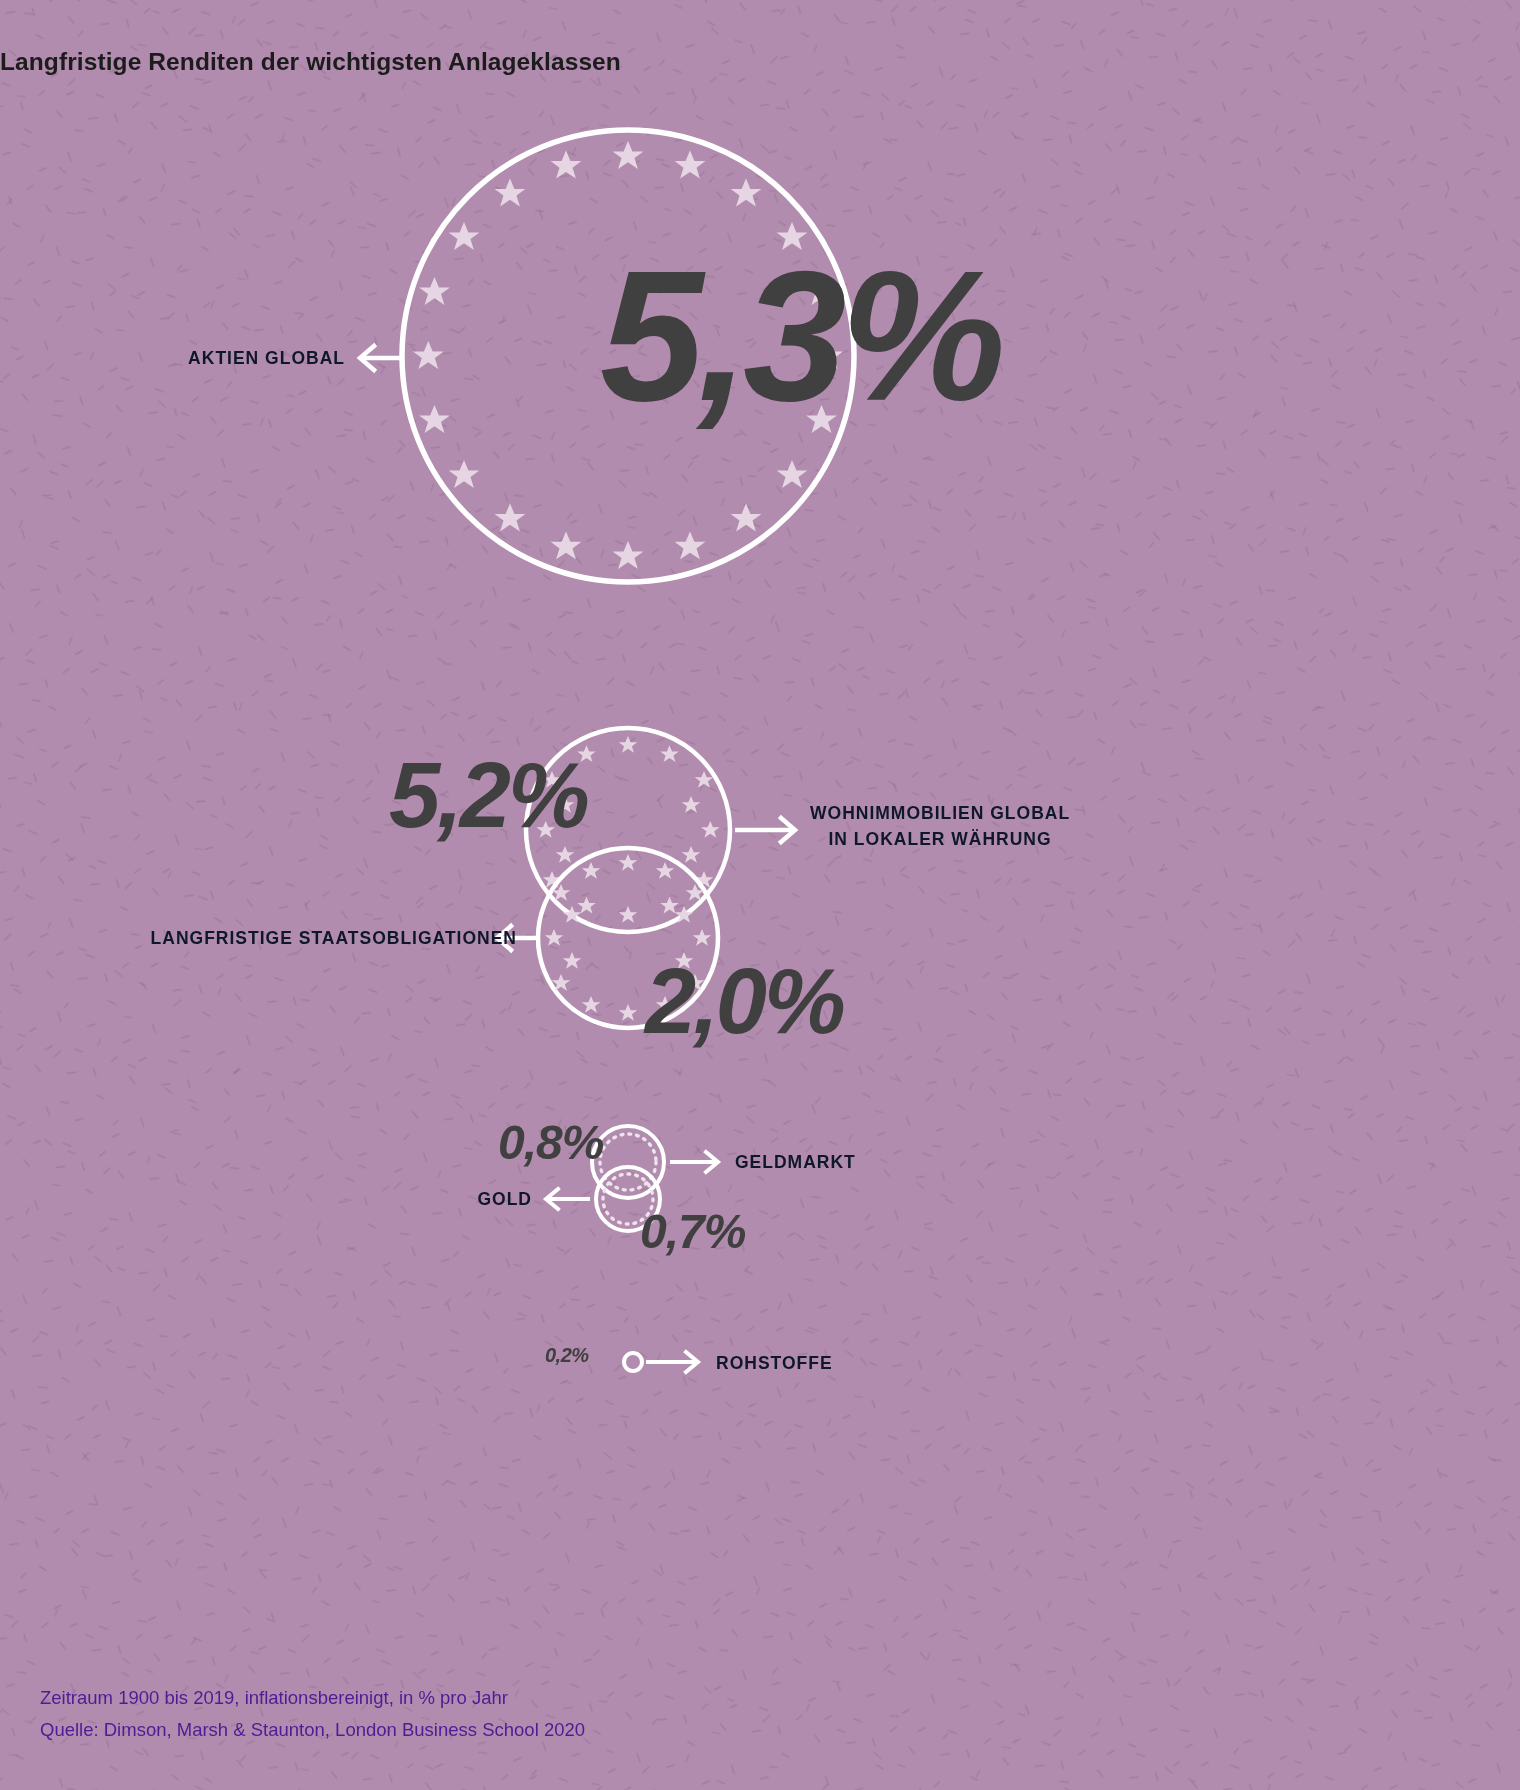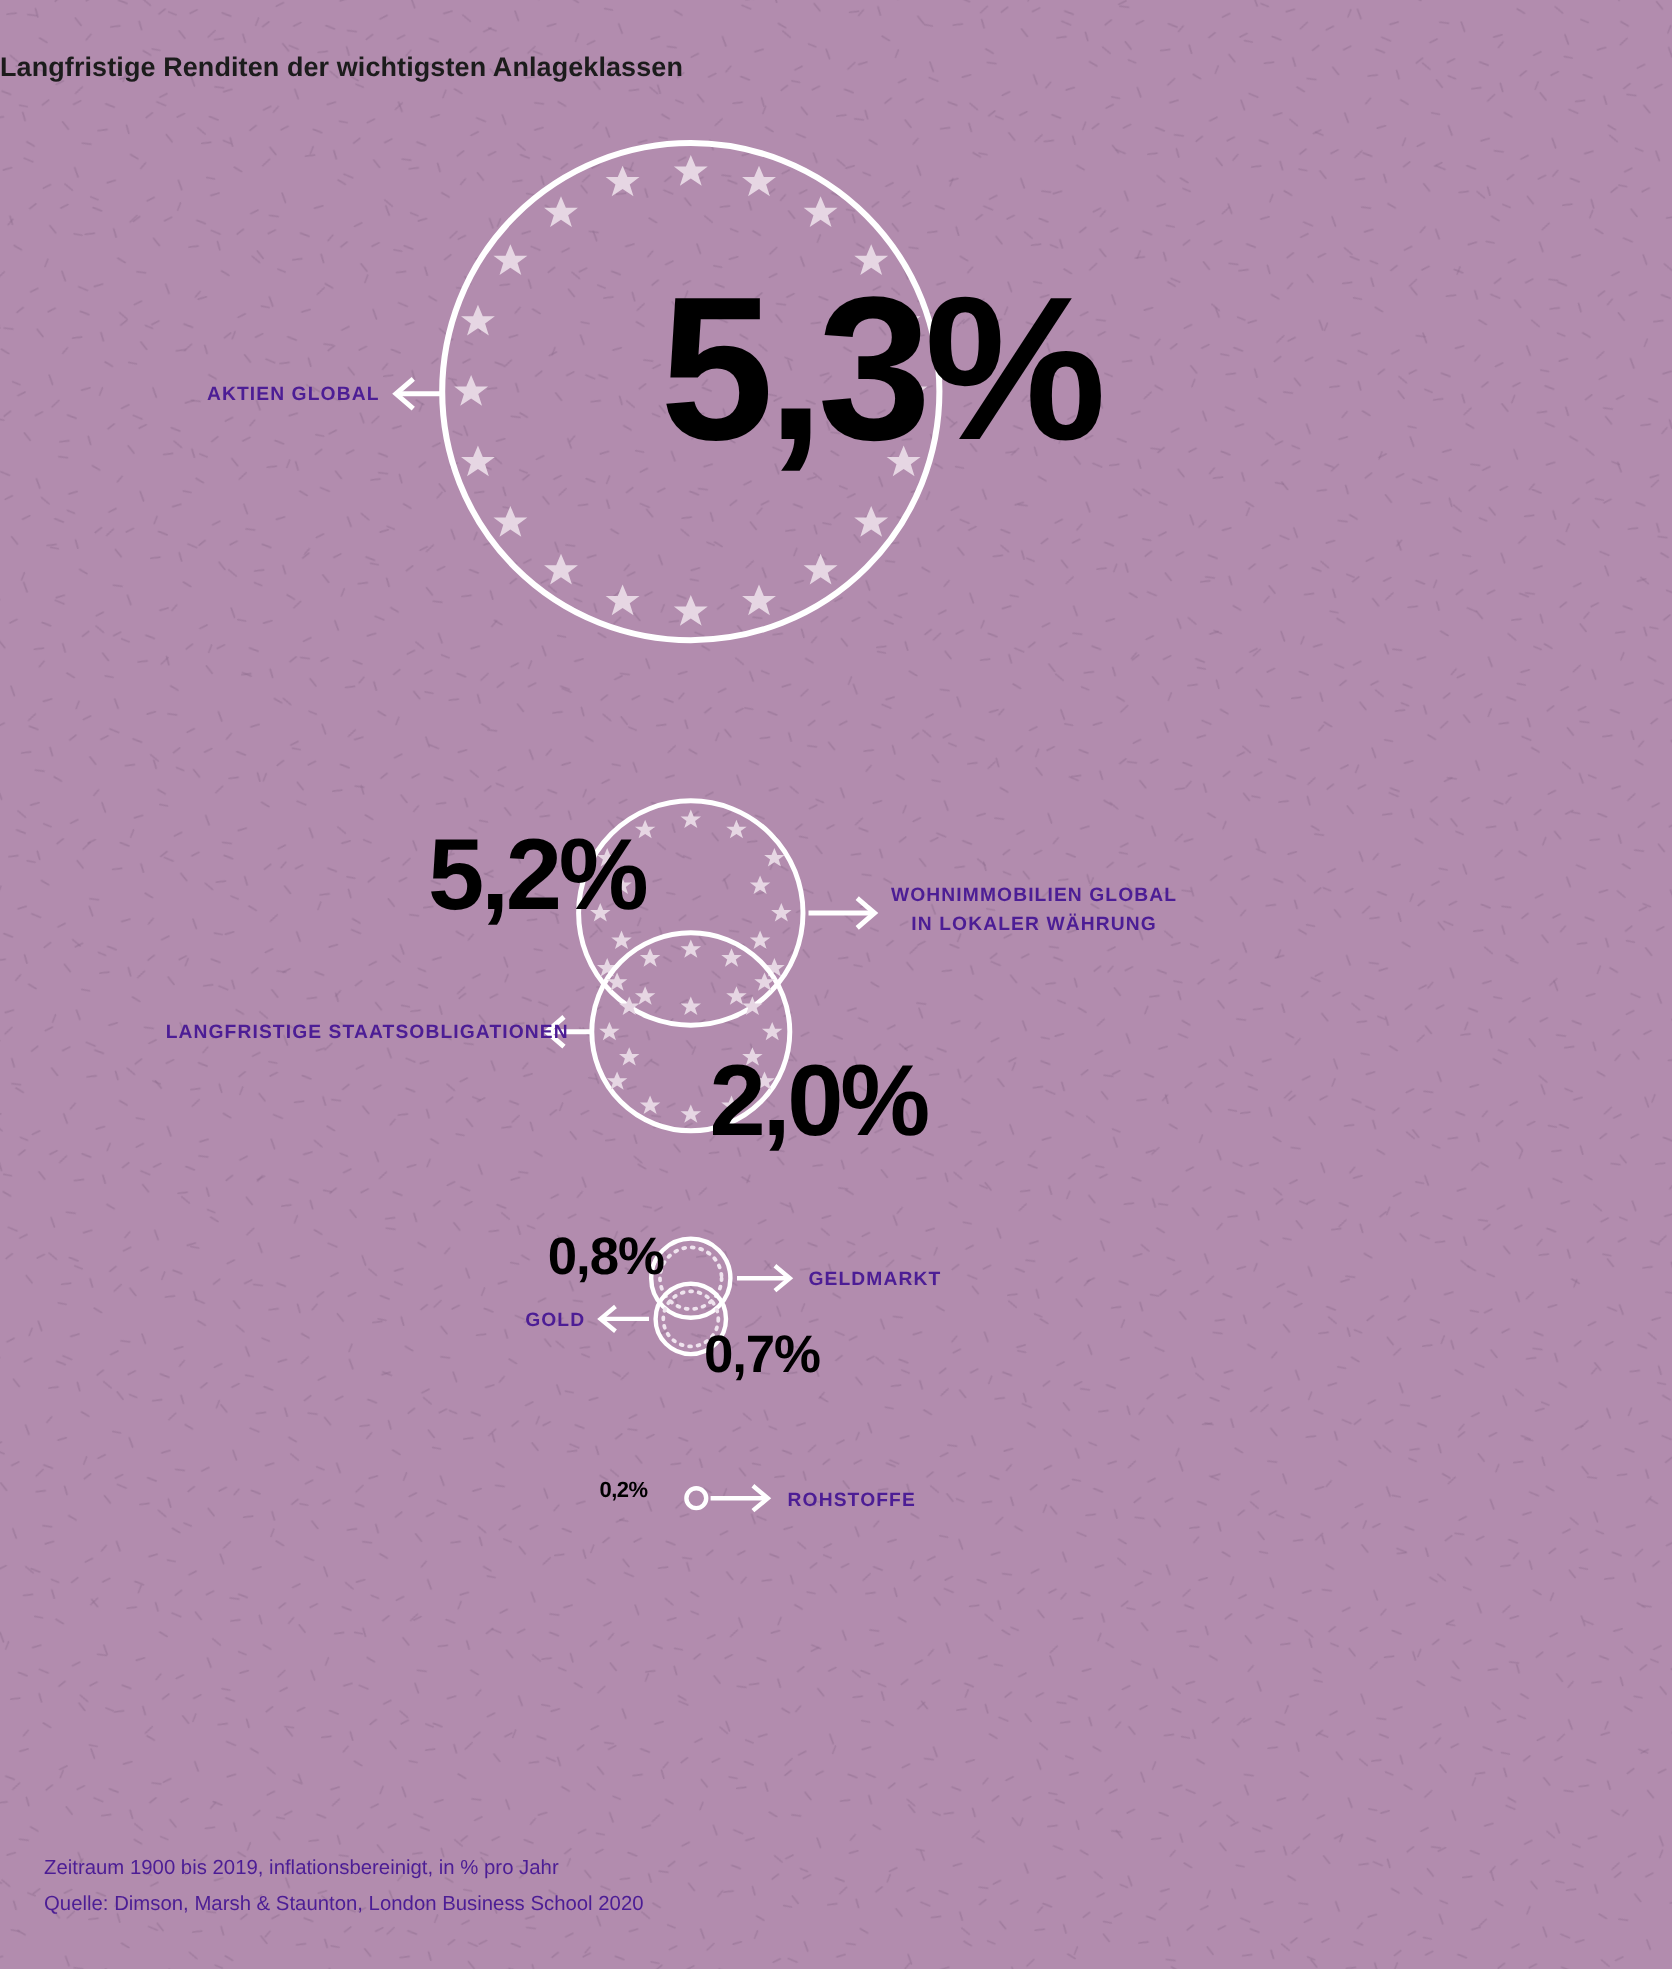--- a/index.html
+++ b/index.html
@@ -14,34 +14,35 @@
   .noise{position:absolute;inset:0;pointer-events:none;opacity:.55;}
   .title{
     position:absolute;left:0;right:0;top:48px;
     text-align:left;
     font-size:24.5px;font-weight:bold;color:#1c1c1c;
     letter-spacing:.1px;
   }
   .svgwrap{position:absolute;left:0;top:0;}
   .lbl{
     position:absolute;
-    font-size:17.5px;font-weight:bold;color:#4c1d95;
+    font-size:17.5px;font-weight:bold;color:#0f172a;
     letter-spacing:1.0px;
     line-height:26px;
     white-space:nowrap;
   }
   .lbl.r{text-align:center;}
   .lbl.l{text-align:right;}
   .pct{
     position:absolute;
-    color:#000000;
+    color:#404040;
     font-weight:bold;
     line-height:1;
     letter-spacing:-2px;
     white-space:nowrap;
+    font-style:italic;
   }
   .p53{font-size:186px;left:600px;top:243px;letter-spacing:-6px;}
   .p24{font-size:92px;left:389px;top:749px;letter-spacing:-3px;}
   .p20{font-size:92px;left:645px;top:955px;letter-spacing:-3px;}
   .p08{font-size:48px;left:498px;top:1119px;letter-spacing:-1px;}
   .p07{font-size:48px;left:640px;top:1208px;letter-spacing:-1px;}
   .p02{font-size:20px;left:545px;top:1345px;letter-spacing:-.5px;}
   .foot{
     position:absolute;left:40px;top:1682px;
     font-size:18.5px;color:#4c1d95;line-height:32px;

